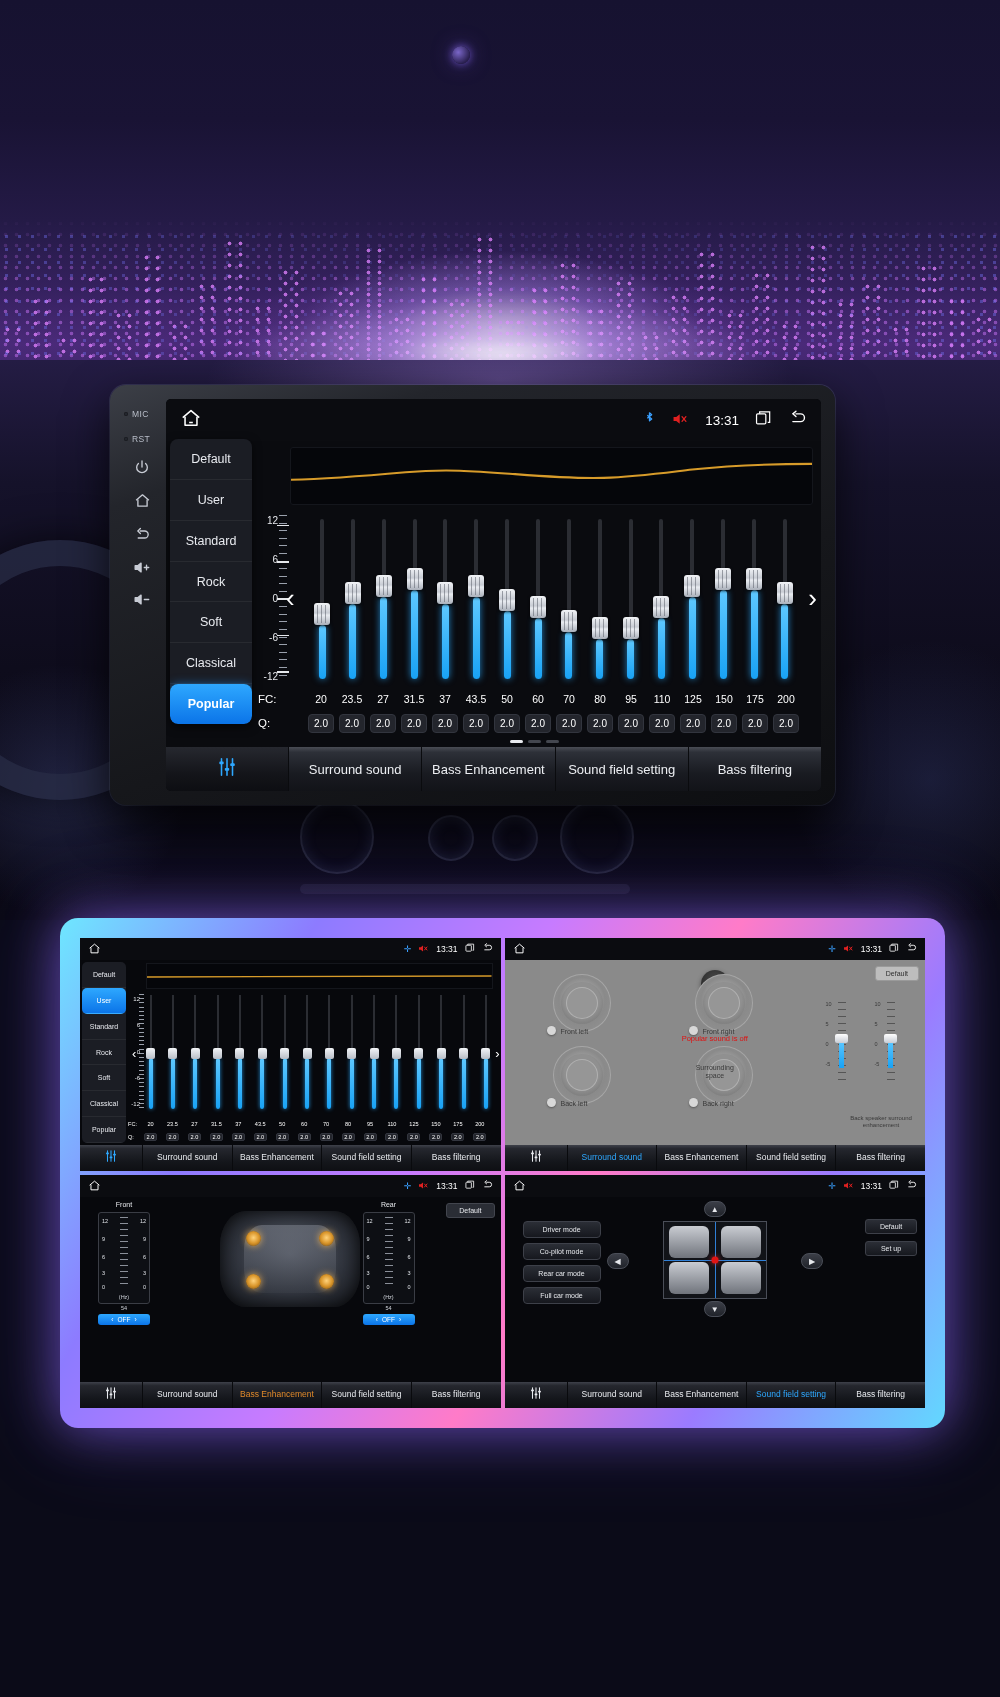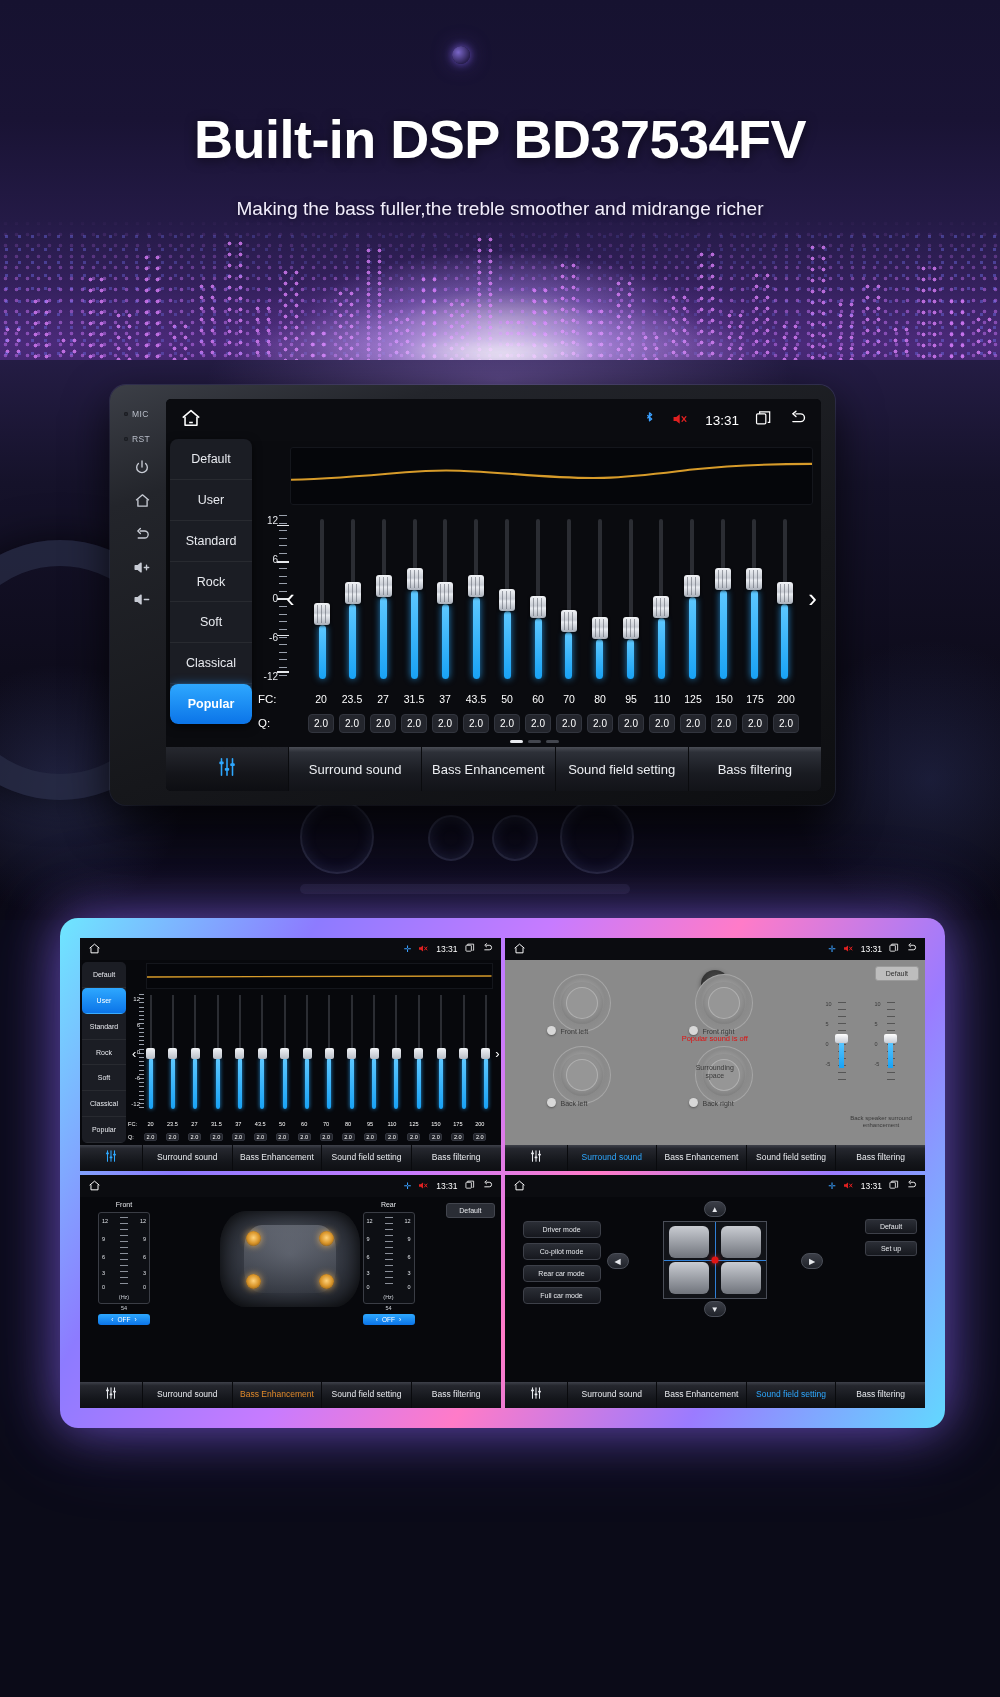--- a/index.html
+++ b/index.html
@@ -355,22 +355,20 @@
       <i style="height:66%"></i>
     <i style="height:42%"></i>
       <i style="height:76%"></i>
       <i style="height:58%"></i>
       <i style="height:48%"></i>
   </div>
   <div class="dotfield" id="dots-a"></div>
   <div class="dotfield" id="dots-b"></div>
   <div id="hero-glow"></div>
   <div id="cam-dot"></div>
-  <div id="hero-title">Built-in DSP BD37534FV</div>
-  <div id="hero-sub">Making the bass fuller,the treble smoother and midrange richer</div>
 </div>
 
 <div id="interior">
   <div id="steer"></div>
   <div class="dial" style="left:300px; top:440px; width:74px; height:74px;"></div>
   <div class="dial" style="left:560px; top:440px; width:74px; height:74px;"></div>
   <div class="dial" style="left:428px; top:455px; width:46px; height:46px;"></div>
   <div class="dial" style="left:492px; top:455px; width:46px; height:46px;"></div>
   <div class="acbar" style="left:300px; top:524px; width:330px; height:10px;"></div>
   <div class="acbar" style="left:300px; top:418px; width:330px; height:8px;"></div>

